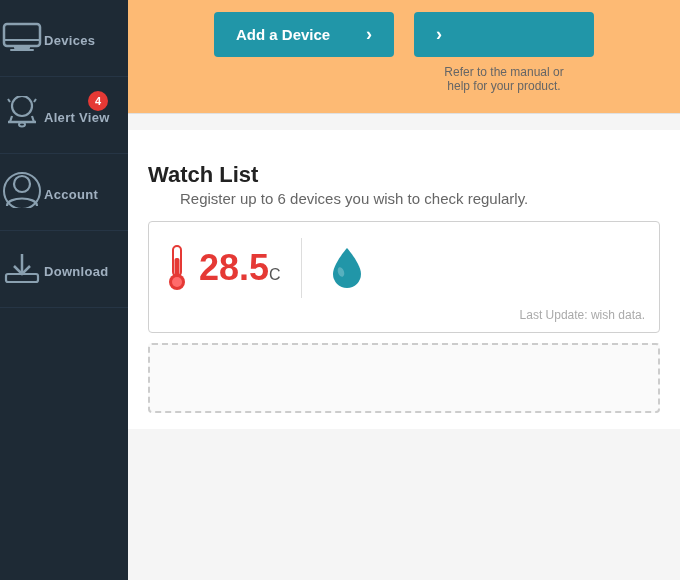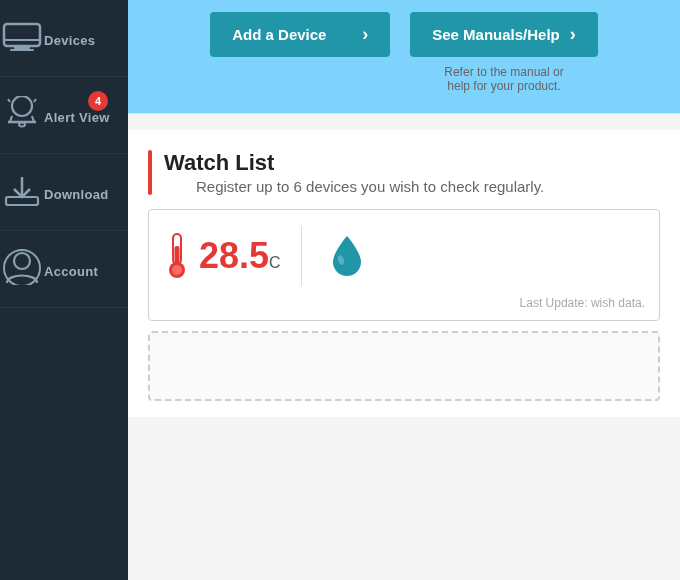--- a/index.html
+++ b/index.html
@@ -65,21 +65,21 @@
     
     .main {
       flex: 1;
       background: #f5f5f5;
       overflow-y: auto;
       padding: 0;
     }
 
     
     .top-section {
-      background: #7dd3fc;
+      background: #fdba74;
       padding: 12px 20px 20px;
       display: flex;
       gap: 20px;
       justify-content: center;
       border-bottom: 1px solid #e0e0e0;
     }
     .top-btn {
       background: #2196a8;
       color: white;
       border: none;
@@ -113,20 +113,21 @@
     .watch-section {
       background: white;
       margin: 0;
       padding: 20px 20px 16px;
     }
     .watch-header {
       display: flex;
       align-items: stretch;
       gap: 12px;
       margin-bottom: 6px;
+      flex-direction: column;
     }
     .red-bar {
       width: 4px;
       background: #e53935;
       border-radius: 2px;
       flex-shrink: 0;
     }
     .watch-title-group h2 {
       font-size: 22px;
       font-weight: bold;
@@ -279,56 +280,55 @@
         <line x1="8" y1="6" x2="6" y2="3" stroke="#8aa0b0" stroke-width="2"></line>
         <line x1="32" y1="6" x2="34" y2="3" stroke="#8aa0b0" stroke-width="2"></line>
         <ellipse cx="20" cy="28.5" rx="3" ry="2" stroke="#8aa0b0" stroke-width="2" fill="none"></ellipse>
       </svg>
     </div>
     <span class="label">Alert View</span>
   </div>
 
   <div class="sidebar-item">
     <div class="icon">
-      <svg width="40" height="34" viewBox="0 0 40 34" fill="none">
-
-        <rect x="4" y="24" width="32" height="8" rx="2" stroke="#8aa0b0" stroke-width="2.2" fill="none"></rect>
-
-        <line x1="20" y1="4" x2="20" y2="22" stroke="#8aa0b0" stroke-width="2.5"></line>
-        <polyline points="12,16 20,24 28,16" stroke="#8aa0b0" stroke-width="2.5" fill="none"></polyline>
-      </svg>
-    </div>
-    <span class="label">Download</span>
-  </div>
-
-  <div class="sidebar-item">
-    <div class="icon">
       <svg width="38" height="36" viewBox="0 0 38 36" fill="none">
         <circle cx="19" cy="12" r="8" stroke="#8aa0b0" stroke-width="2.2" fill="none"></circle>
         <path d="M4 34 C4 24 34 24 34 34" stroke="#8aa0b0" stroke-width="2.2" fill="none"></path>
         <circle cx="19" cy="19" r="18" stroke="#8aa0b0" stroke-width="2" fill="none"></circle>
       </svg>
     </div>
     <span class="label">Account</span>
+  </div>
+
+  <div class="sidebar-item">
+    <div class="icon">
+      <svg width="40" height="34" viewBox="0 0 40 34" fill="none">
+
+        <rect x="4" y="24" width="32" height="8" rx="2" stroke="#8aa0b0" stroke-width="2.2" fill="none"></rect>
+
+        <line x1="20" y1="4" x2="20" y2="22" stroke="#8aa0b0" stroke-width="2.5"></line>
+        <polyline points="12,16 20,24 28,16" stroke="#8aa0b0" stroke-width="2.5" fill="none"></polyline>
+      </svg>
+    </div>
+    <span class="label">Download</span>
   </div>
 
 </nav>
 
 <div class="main">
 
   <div class="top-section">
     <div class="btn-group">
       <button class="top-btn">
         <span>Add a Device</span>
         <span class="arrow">›</span>
       </button>
     </div>
     <div class="btn-group">
       <button class="top-btn">
-        <span>See Manuals/Help</span>
         <span class="arrow">›</span>
       </button>
       <p class="help-note">Refer to the manual or<br>help for your product.</p>
     </div>
   </div>
 
   <div class="spacer"></div>
 
   <div class="watch-section">
     <div class="watch-header">

